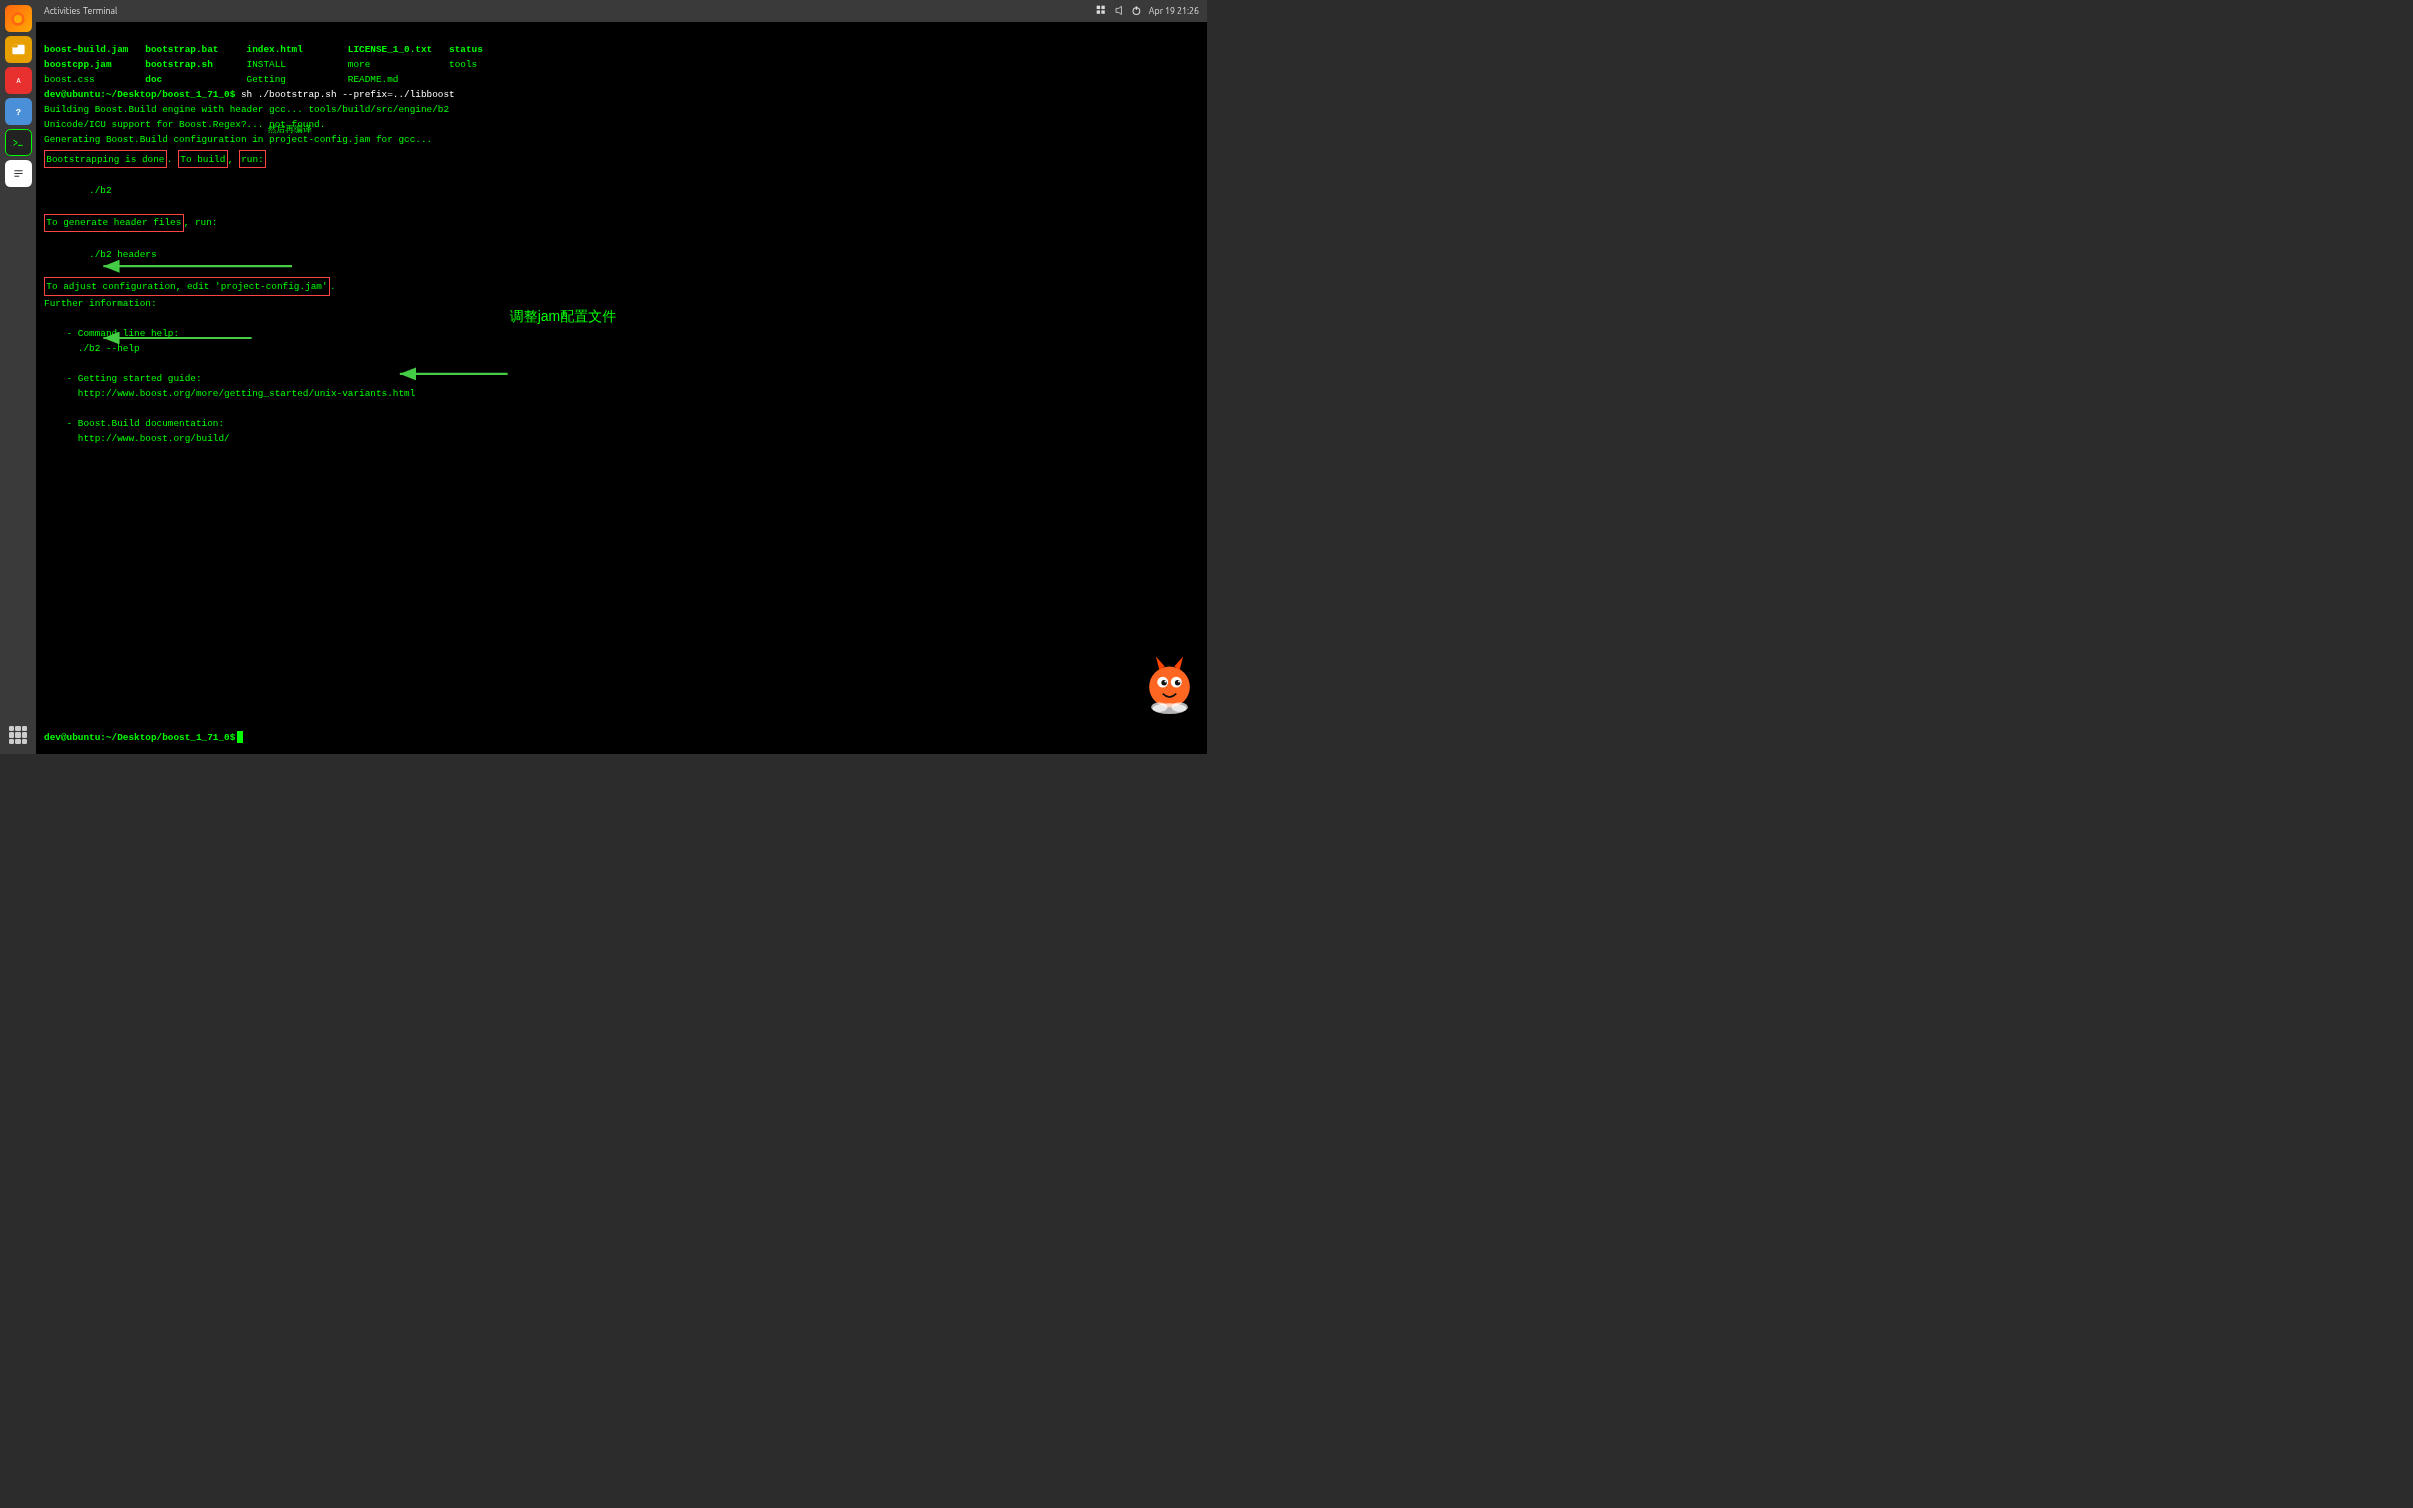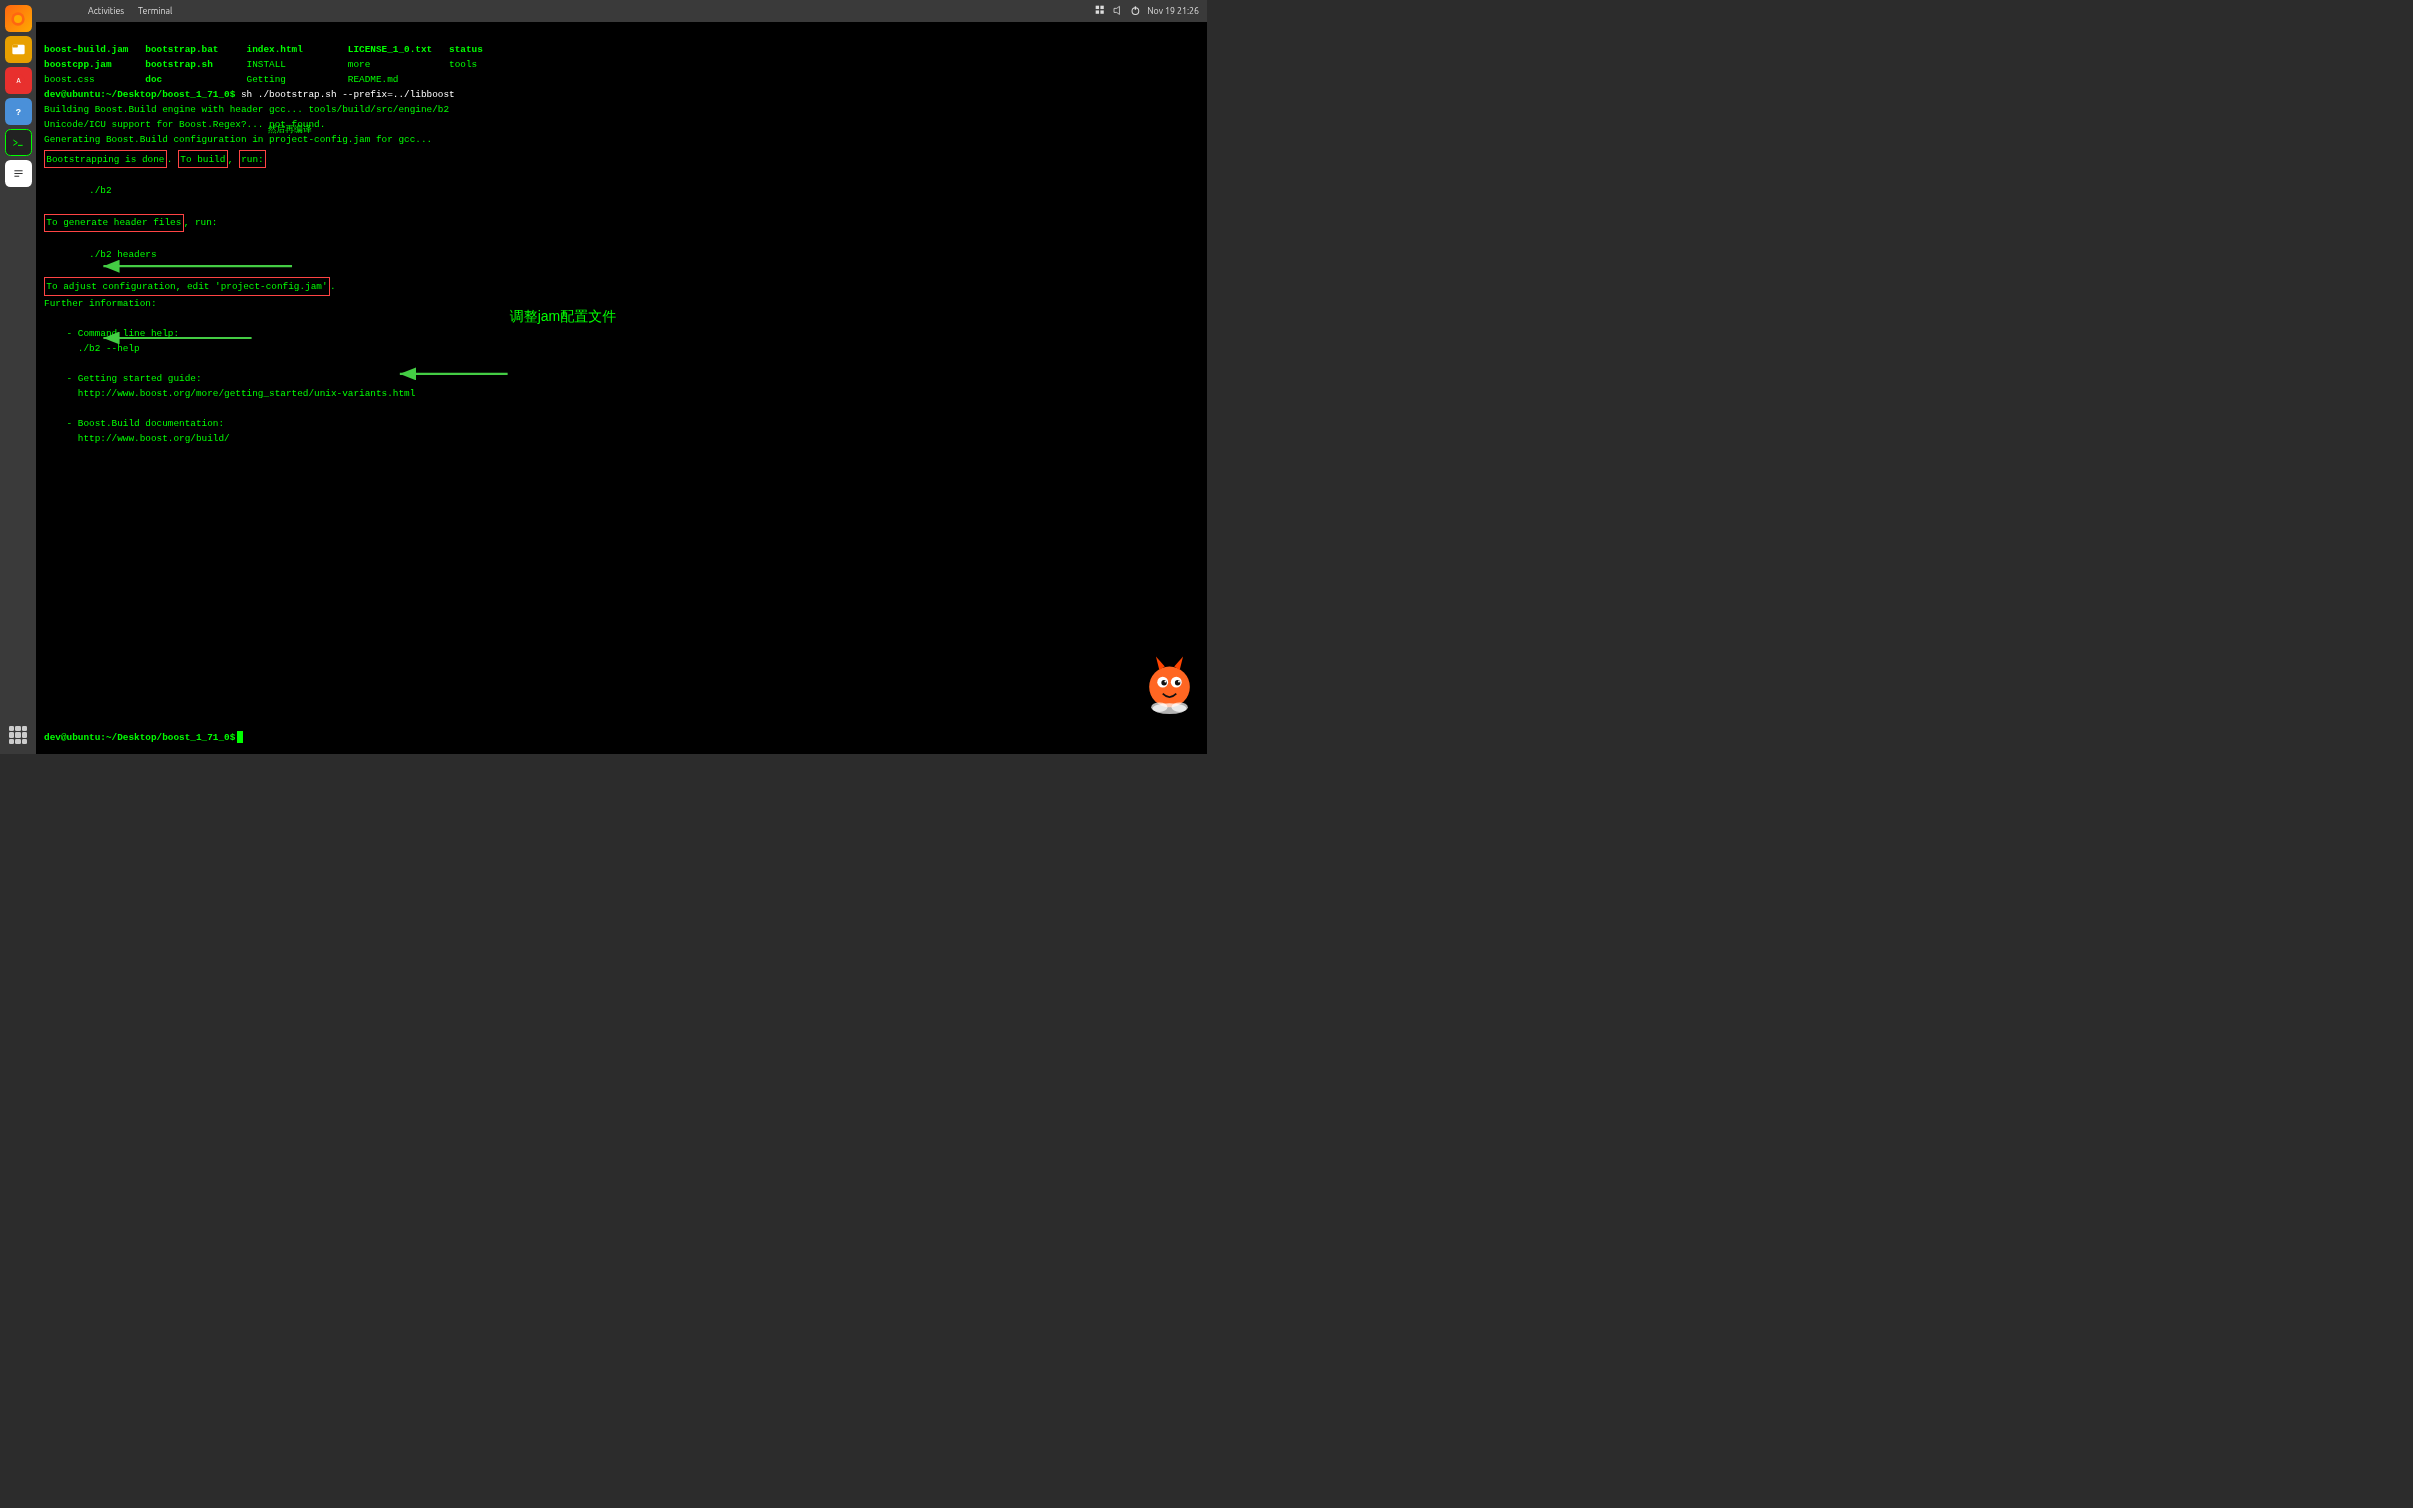--- a/index.html
+++ b/index.html
@@ -75,25 +75,24 @@
       display: flex;
       align-items: center;
       justify-content: space-between;
       padding: 0 8px;
       z-index: 100;
     }
 
     .topbar-left {
       display: flex;
       align-items: flex-start;
-      gap: 14px;
+      gap: 3px;
       color: #ddd;
       font-size: 8.8px;
       font-family: Ubuntu, sans-serif;
-      margin-left: 44px;
     }
 
     .topbar-center {
       color: #ddd;
       font-size: 8.8px;
       font-family: Ubuntu, sans-serif;
     }
 
     .topbar-right {
       display: flex;
@@ -336,21 +335,21 @@
       </svg>
 
     <svg width="10.8" height="10.8" viewBox="0 0 16 16">
         <polygon points="3,5 7,5 11,2 11,14 7,11 3,11" fill="none" stroke="#ddd" stroke-width="1.2"></polygon>
       </svg>
 
     <svg width="10.8" height="10.8" viewBox="0 0 16 16">
         <circle cx="8" cy="9" r="5" fill="none" stroke="#ddd" stroke-width="1.5"></circle>
         <line x1="8" y1="2" x2="8" y2="7" stroke="#ddd" stroke-width="2"></line>
       </svg>
-    <span>Nov 19  21:26</span>
+    <span>Apr 19  21:26</span>
   </div>
 </div>
 
 <div class="terminal-window">
 
 
   <div class="terminal-body">
     <div class="term-text">
 <span class="term-green term-bold">boost-build.jam   bootstrap.bat     index.html        LICENSE_1_0.txt   status</span>
 <span><span class="term-green term-bold">boostcpp.jam      </span><span class="term-green term-bold">bootstrap.sh</span><span class="term-green">      INSTALL           more              tools</span></span>

